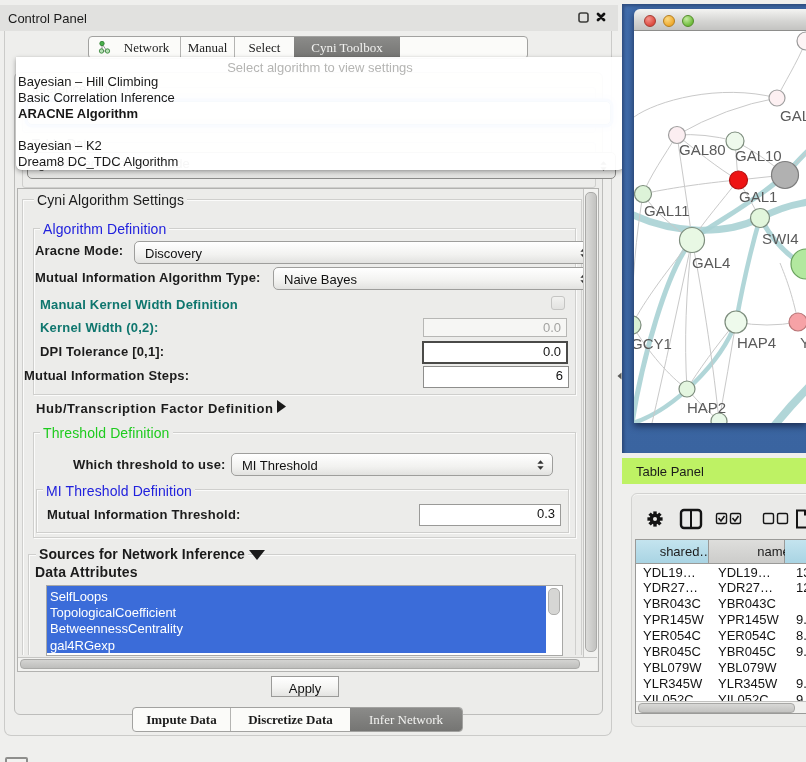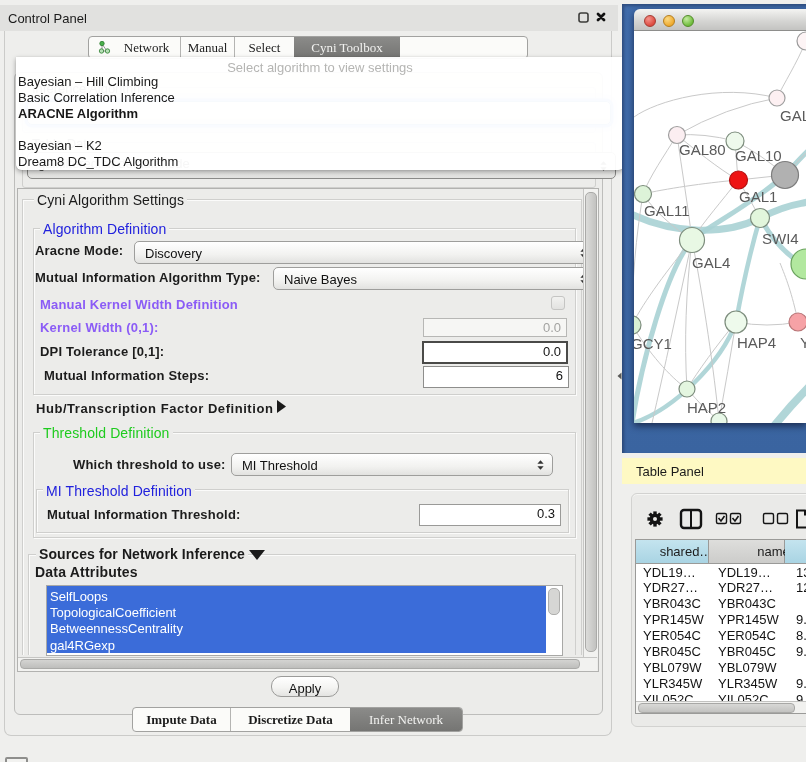--- a/index.html
+++ b/index.html
@@ -12,21 +12,21 @@
 #box2{left:14px;top:72px;width:587px;height:641px;background:#ececea;border:1px solid #bdbdbb;border-radius:6px;}
 
 .tgroup{border:1px solid #cfcfcd;border-radius:3px;}
 .combo{background:linear-gradient(#ffffff,#f2f2f0 60%,#e2e2e0);border:1px solid #9e9e9c;border-radius:5px;padding-left:28px;}
 .combo .cv{position:absolute;left:10px;top:50%;transform:translateY(-50%);font-size:13px;color:#111;}
 .steppers{position:absolute;right:8px;top:50%;transform:translateY(-50%);width:7px;height:10px;}
 
 #spane{left:17px;top:188px;width:580px;height:482px;border:1px solid #b2b2b0;background:#ececea;}
 .gtitle{font-size:14px;background:#ececea;padding:0 3px;letter-spacing:0.1px;}
 .lbl{font-size:13px;font-weight:700;color:#1c1c1c;white-space:nowrap;letter-spacing:0.2px;}
-.dis{color:#8b5cf6;}
+.dis{color:#0f766e;}
 .field{background:#fff;font-size:13px;color:#111;text-align:right;}
 
 #dlist{left:46px;top:585px;width:515px;height:69px;border:1px solid #a8a8a6;background:#fff;}
 #dlistblue{position:absolute;left:0;top:0;width:499px;height:67px;background:#3b6cd9;}
 #dlistblue div{position:absolute;left:5px;color:#fff;font-size:13px;}
 #dlvthumb{position:absolute;left:501px;top:2px;width:10px;height:25px;background:#d6d6d4;border:1px solid #aeaeac;border-radius:5px;}
 
 .cap{border:1px solid #a2a2a0;border-radius:4px;background:#fbfbf9;overflow:hidden;font-family:Liberation Serif, serif;}
 .seg{position:absolute;top:0;height:100%;}
 .seg .tx{position:absolute;width:100%;text-align:center;top:50%;transform:translateY(-50%);font-size:13px;color:#1c1c1c;white-space:nowrap;}
@@ -38,21 +38,21 @@
  border-radius:0 0 6px 6px;box-shadow:0 2px 5px rgba(0,0,0,0.35),0 0 1px rgba(0,0,0,0.2);}
 #popup .hint{position:absolute;left:0;top:59px;width:100%;text-align:center;font-size:13px;color:#b5b5b3;}
 #popup .it{position:absolute;left:2px;font-size:13px;color:#181818;white-space:nowrap;}
 
 #mdi{left:622px;top:4px;width:184px;height:449px;background:linear-gradient(180deg,#416dac,#3a64a0);box-shadow:inset 2px 2px 3px rgba(20,30,60,0.4);}
 #macwin{left:634px;top:9px;width:172px;height:414px;border-radius:6px 0 0 0;box-shadow:0 3px 7px rgba(10,16,40,0.65);}
 #mactitle{position:absolute;left:0;top:0;width:100%;height:21px;border-radius:6px 0 0 0;
  background:linear-gradient(#f4f4f2,#d6d6d4 55%,#c3c3c1);border-bottom:1px solid #8e8e8c;}
 .tl{position:absolute;top:15px;width:11px;height:11px;border-radius:50%;}
 #canvas{position:absolute;left:0;top:22px;width:172px;height:392px;background:#fff;overflow:hidden;}
-#tpbar{left:622px;top:458px;width:184px;height:26px;background:#fef9c3;}
+#tpbar{left:622px;top:458px;width:184px;height:26px;background:#bef264;}
 #tpbar .t{position:absolute;left:14px;top:6px;font-size:13px;color:#1b1b1b;}
 #tpanel{left:631px;top:493px;width:180px;height:232px;background:#eaeae8;border:1px solid #d2d2d0;border-radius:6px;box-shadow:inset 0 1px 0 #f6f6f4;}
 #ttable{left:635px;top:539px;width:171px;height:173px;border:1px solid #9a9a98;background:#fff;overflow:hidden;}
 .th{position:absolute;top:0;height:23px;border-right:1px solid #9a9a98;border-bottom:1px solid #9a9a98;}
 .th .tx{position:absolute;width:100%;text-align:center;top:4px;font-size:13px;color:#1c1c1c;}
 .tr{position:absolute;font-size:13px;color:#141414;white-space:nowrap;}
 </style></head><body>
 
 <div class="abs" id="titlebar">
     <div class="abs t">Control Panel</div>
@@ -95,25 +95,25 @@
 <div class="abs lbl" style="left:35px;top:270px">Mutual Information Algorithm Type:</div>
 <div class="abs combo" style="left:273px;top:267px;width:293px;height:21px">
     <span class="cv">Naive Bayes</span>
  <svg class="steppers" viewBox="0 0 9 12">
       <path d="M4.5 0 L8.5 4.5 L0.5 4.5 Z" fill="#333"></path>
       <path d="M4.5 12 L8.5 7.5 L0.5 7.5 Z" fill="#333"></path>
     </svg>
   </div>
 <div class="abs lbl dis" style="left:40px;top:297px">Manual Kernel Width Definition</div>
 <div class="abs" style="left:551px;top:296px;width:12px;height:12px;border:1px solid #c5c5c3;border-radius:3px;background:linear-gradient(#f2f2f0,#e2e2e0)"></div>
-<div class="abs lbl dis" style="left:40px;top:320px">Kernel Width (0,1):</div>
+<div class="abs lbl dis" style="left:40px;top:320px">Kernel Width (0,2):</div>
 <div class="abs field" style="left:423px;top:318px;width:132px;height:16px;background:#f6f6f4;border:1px solid #b7b7b5;color:#a3a3a1;padding:1px 5px 0 5px">0.0</div>
 <div class="abs lbl" style="left:40px;top:344px">DPI Tolerance [0,1]:</div>
 <div class="abs field" style="left:422px;top:341px;width:132px;height:18px;border:2px solid #4a4a48;padding:1px 5px 0 5px">0.0</div>
-<div class="abs lbl" style="left:44px;top:368px">Mutual Information Steps:</div>
+<div class="abs lbl" style="left:24px;top:368px">Mutual Information Steps:</div>
 <div class="abs field" style="left:423px;top:366px;width:134px;height:19px;border:1px solid #8e8e8c;padding:1px 5px 0 5px">6</div>
 <div class="abs lbl" style="left:36px;top:401px;letter-spacing:0.55px">Hub/Transcription Factor Definition</div>
 <svg class="abs" style="left:276px;top:400px" width="11" height="13" viewBox="0 0 11 13">
     <path d="M1 0 L10 6.5 L1 13 Z" fill="#1a1a1a"></path>
   </svg>
 
 <div class="abs" style="left:33px;top:432px;width:541px;height:104px;border:1px solid #cfcfcd;box-shadow:inset 1px 1px 0 #fbfbfa,1px 1px 0 #fbfbfa"></div>
 <div class="abs gtitle" style="left:40px;top:425px;color:#1ecb1e">Threshold Definition</div>
 <div class="abs lbl" style="left:73px;top:457px">Which threshold to use:</div>
 <div class="abs combo" style="left:231px;top:453px;width:292px;height:21px">
@@ -142,21 +142,21 @@
   <div style="top:52px;left:3px">gal4RGexp</div>
  </div>
  <div id="dlvthumb"></div>
 </div>
 
 <div class="abs" style="left:583px;top:189px;width:14px;height:468px;background:#f2f2f0;border-left:1px solid #c6c6c4"></div>
 <div class="abs" style="left:585px;top:192px;width:10px;height:458px;background:linear-gradient(90deg,#dcdcda,#c2c2c0);border:1px solid #aaaaa8;border-radius:5px"></div>
 <div class="abs" style="left:18px;top:657px;width:579px;height:13px;background:#f2f2f0;border-top:1px solid #c6c6c4"></div>
 <div class="abs" style="left:20px;top:659px;width:558px;height:8px;background:linear-gradient(#d4d4d2,#bebebc);border:1px solid #aaaaa8;border-radius:4px"></div>
 
-<div class="abs" style="left:271px;top:676px;width:66px;height:19px;background:linear-gradient(#ffffff,#f4f4f2 55%,#e4e4e2);border:1px solid #9b9b99;border-radius:10px;text-align:center">
+<div class="abs" style="left:271px;top:676px;width:66px;height:19px;background:linear-gradient(#ffffff,#f4f4f2 55%,#e4e4e2);border:1px solid #9b9b99;border-radius:0;text-align:center">
  <span style="font-size:13px;color:#111;position:relative;top:2px">Apply</span></div>
 
 <div class="abs cap" style="left:132px;top:707px;width:329px;height:23px">
  <div class="seg" style="left:0;width:97px">
       <div class="tx" style="font-weight:700">Impute Data</div>
     </div>
  <div class="segsep" style="left:97px"></div>
  <div class="seg dark" style="left:217px;width:112px">
       <div class="tx">Infer Network</div>
     </div>

